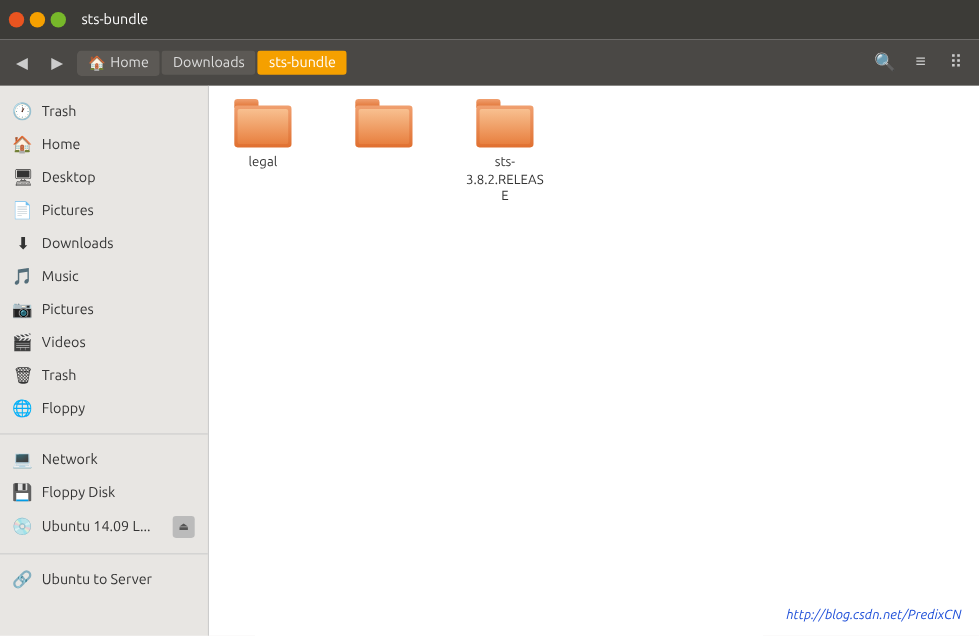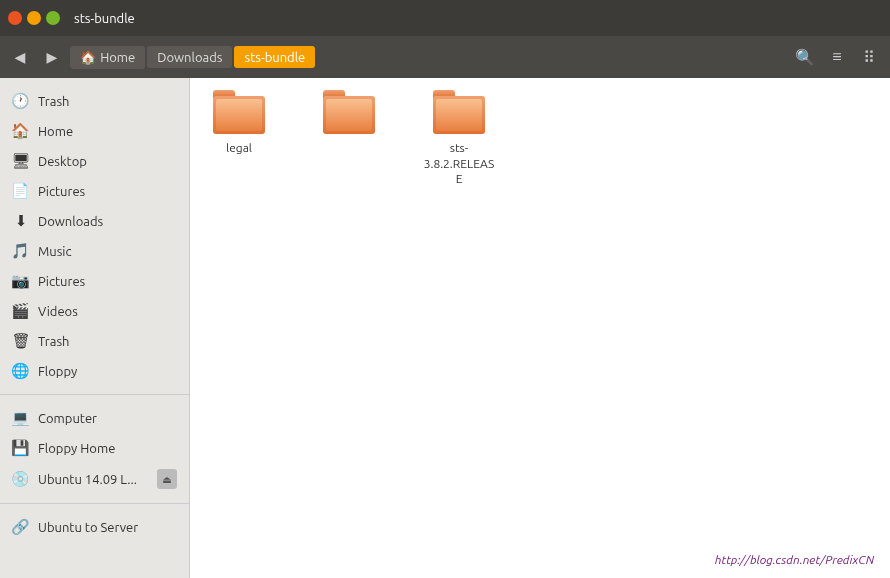--- a/index.html
+++ b/index.html
@@ -224,21 +224,21 @@
       font-size: 12px;
       color: #333;
       text-align: center;
       word-break: break-word;
       line-height: 1.3;
     }
     .watermark {
       position: absolute;
       bottom: 12px;
       right: 16px;
-      color: #701a75;
+      color: #1d4ed8;
       font-size: 12px;
       font-style: italic;
       pointer-events: none;
     }
   </style>
 </head>
 <body>
 
 <div class="titlebar">
   <div class="window-controls">
@@ -312,25 +312,25 @@
       <span class="sidebar-label">Trash</span>
     </div>
     <div class="sidebar-item">
       <span class="sidebar-icon">🌐</span>
       <span class="sidebar-label">Floppy</span>
     </div>
 
     <div class="sidebar-section">
       <div class="sidebar-item">
         <span class="sidebar-icon">💻</span>
-        <span class="sidebar-label">Computer</span>
+        <span class="sidebar-label">Network</span>
       </div>
       <div class="sidebar-item">
         <span class="sidebar-icon">💾</span>
-        <span class="sidebar-label">Floppy Home</span>
+        <span class="sidebar-label">Floppy Disk</span>
       </div>
       <div class="sidebar-item">
         <span class="sidebar-icon">💿</span>
         <span class="sidebar-label">Ubuntu 14.09 L...</span>
         <button class="sidebar-eject">⏏</button>
       </div>
     </div>
 
     <div class="sidebar-section">
       <div class="sidebar-item">

